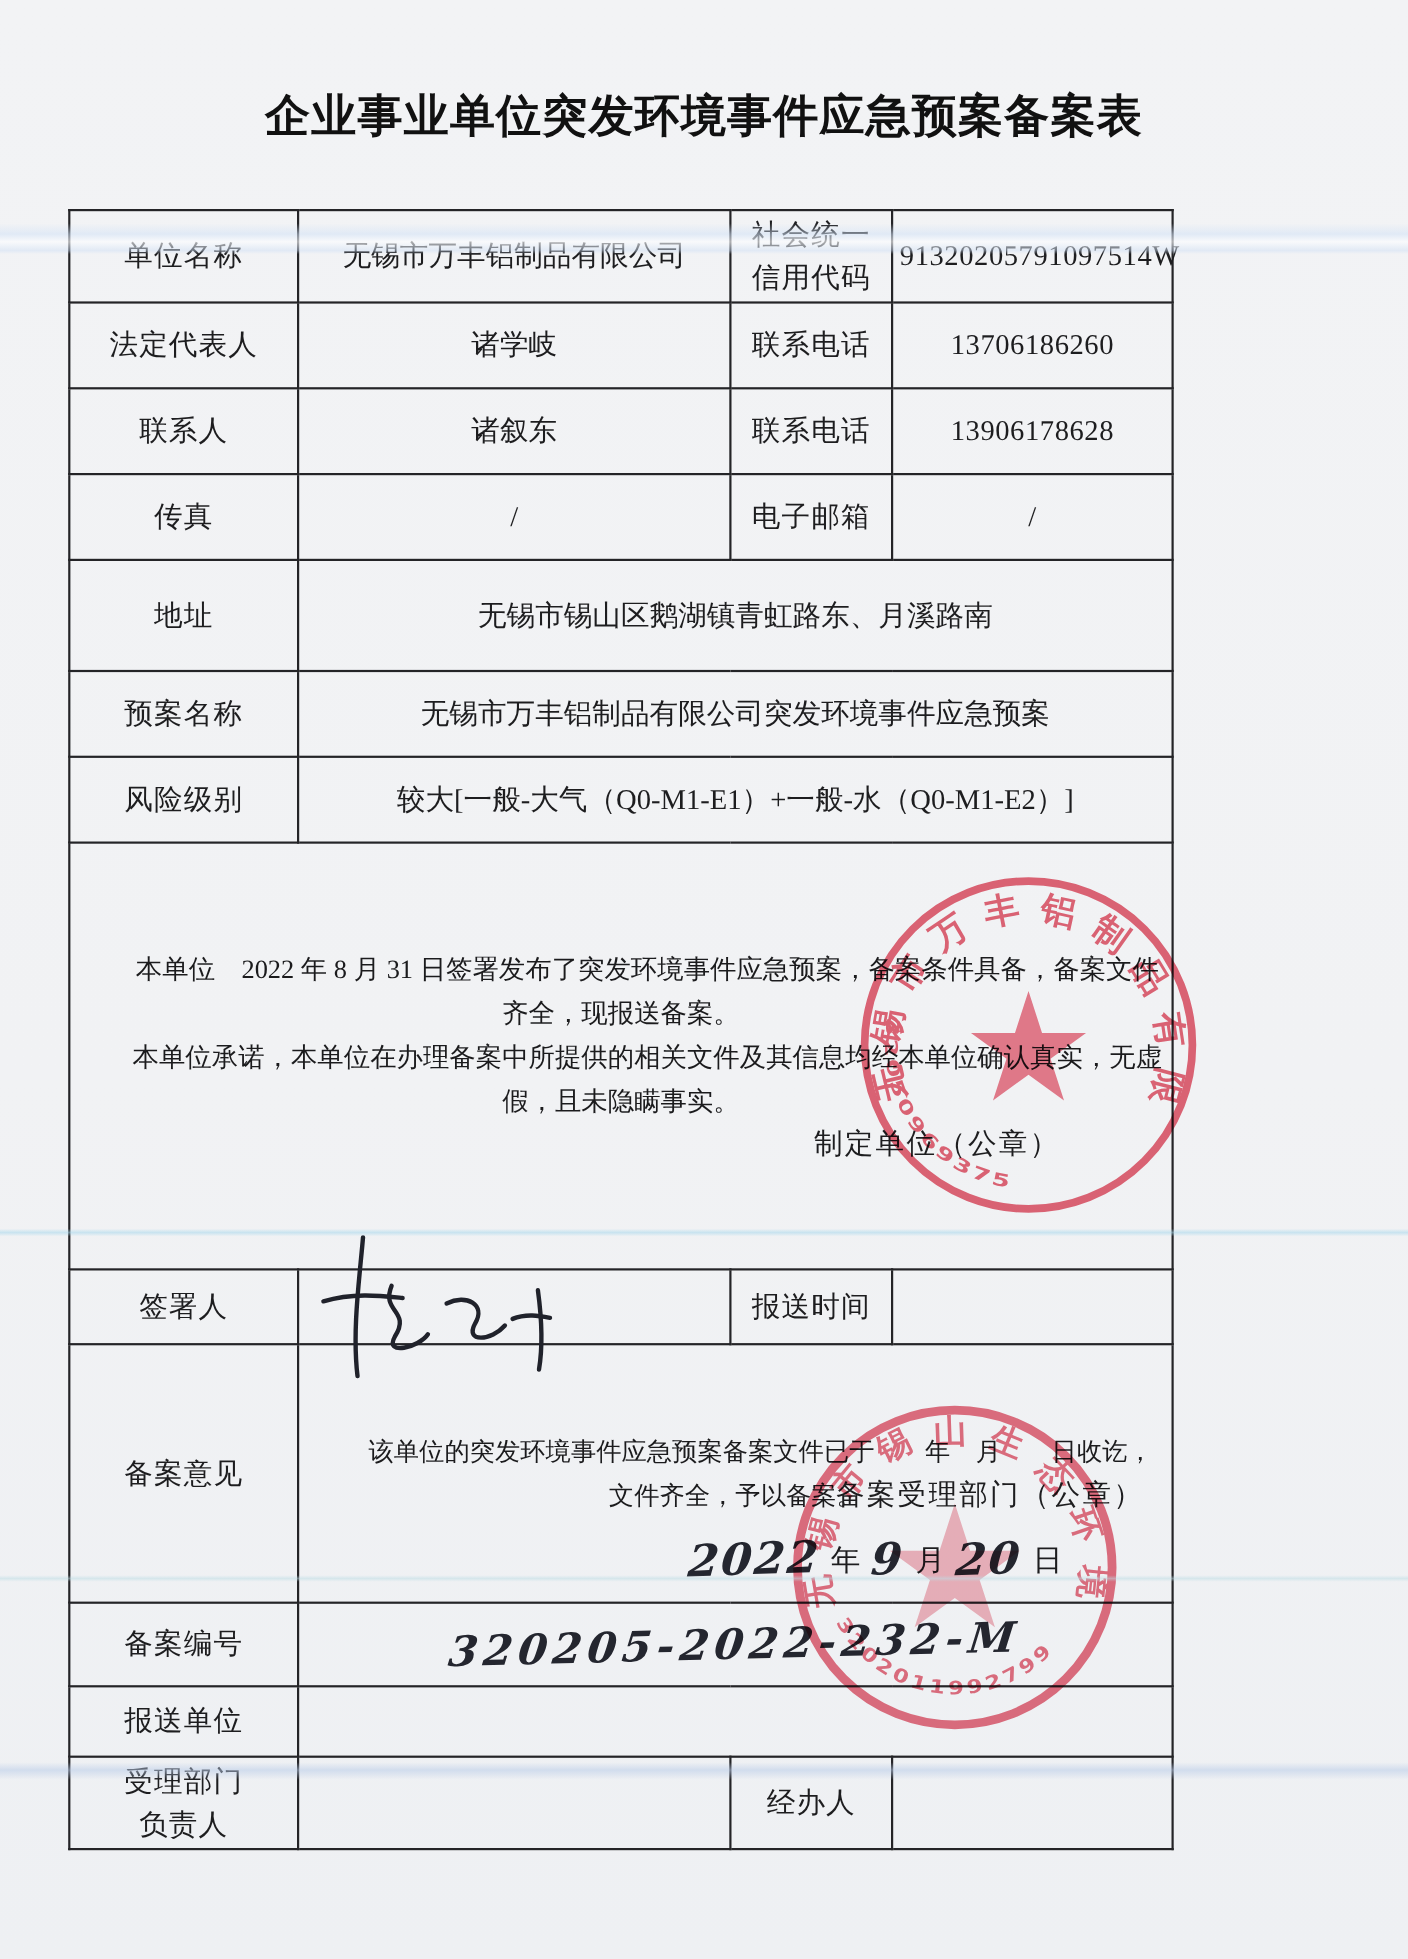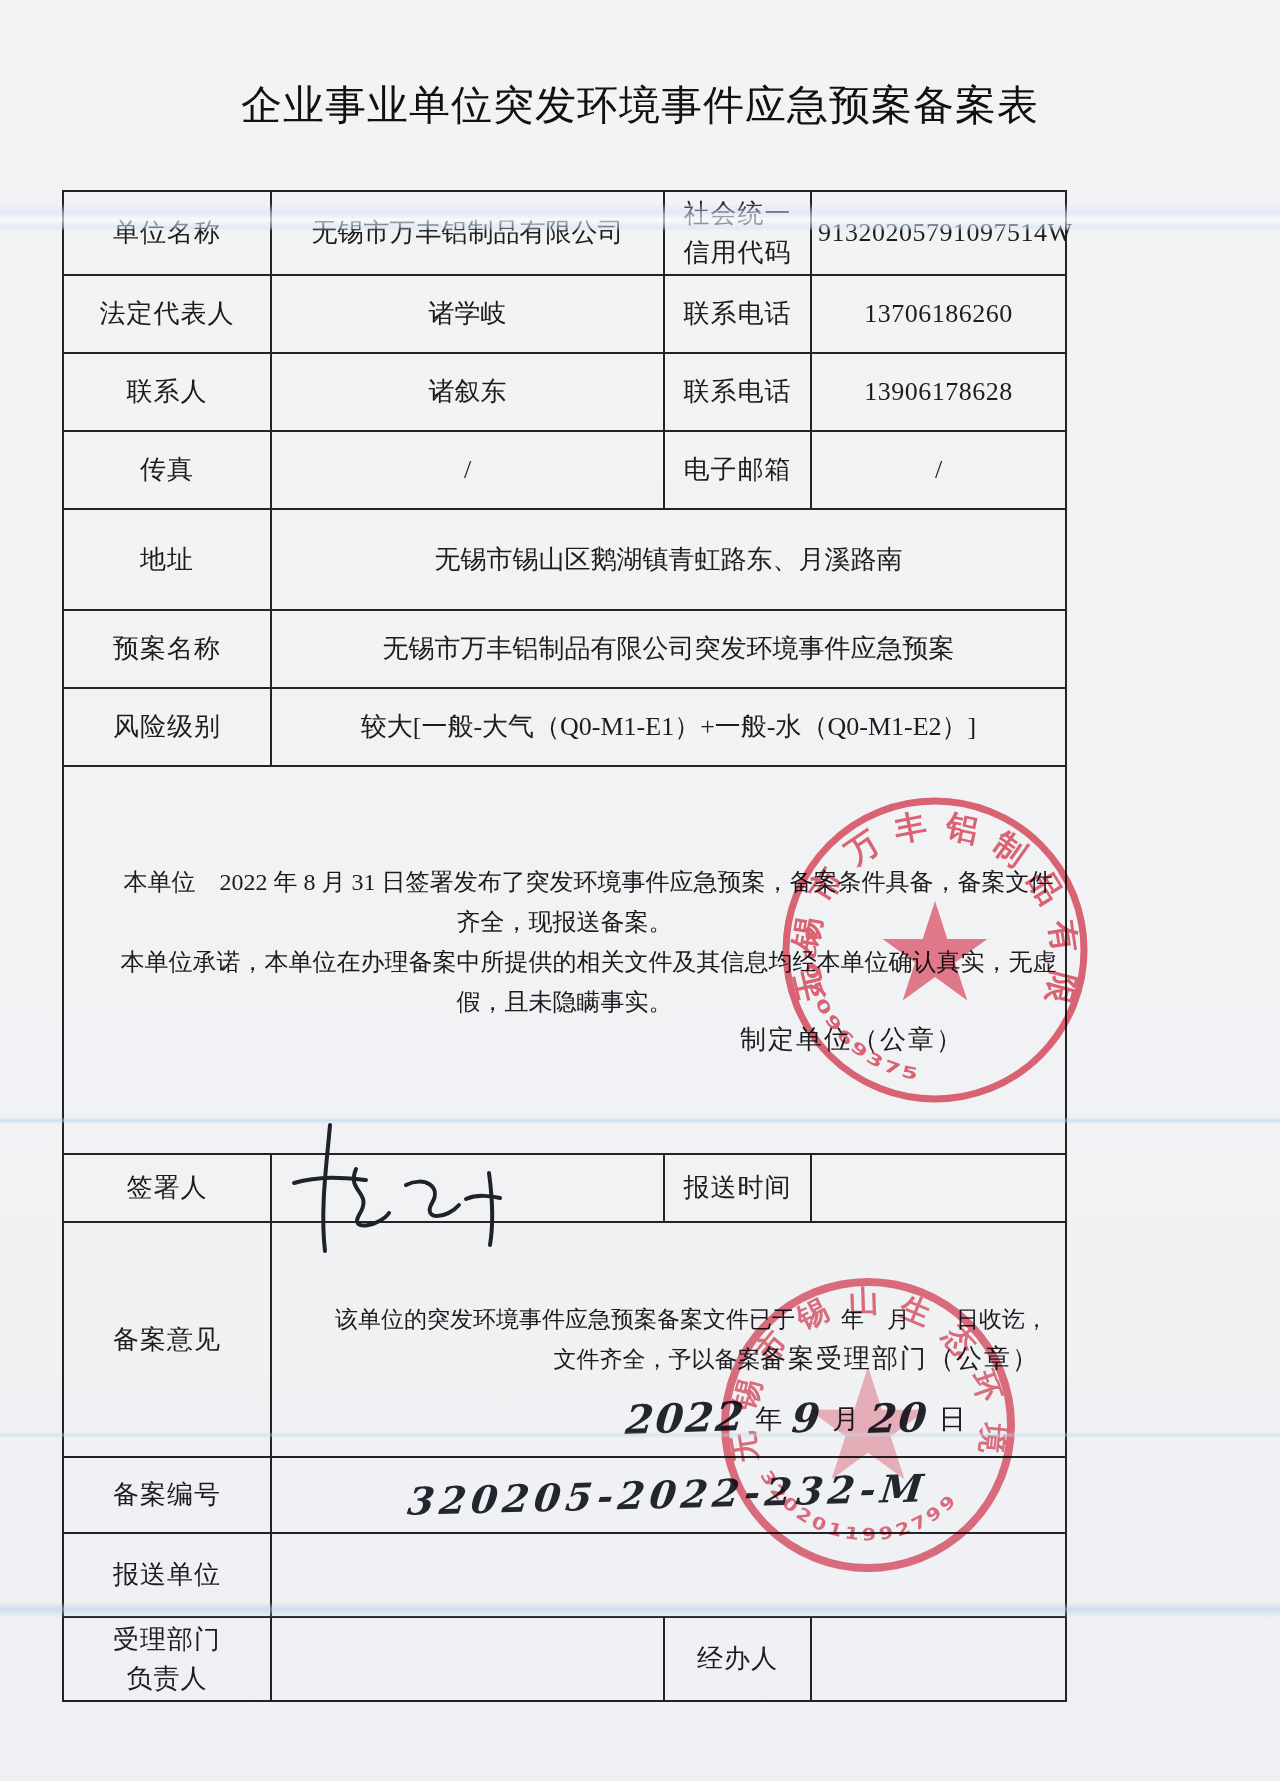--- a/index.html
+++ b/index.html
@@ -13,21 +13,21 @@
   }
   .page{
     position:absolute;inset:0;
     background:linear-gradient(180deg,#f2f3f5 0%,#f1f2f4 55%,#eef0f3 100%);
   }
   
   .doc-title{
     position:absolute;top:78px;left:0;width:100%;
     text-align:center;
     font-family:"Liberation Sans","DejaVu Sans",sans-serif;
-    font-weight:400;font-size:41px;letter-spacing:1px;color:#111;
+    font-weight:700;font-size:41px;letter-spacing:1px;color:#111;
   }
   
   table.form{
     position:absolute;left:62px;top:190px;
     width:1003px;border-collapse:collapse;table-layout:fixed;
     background:transparent;
   }
   table.form td{
     border:2px solid #242427;
     text-align:center;vertical-align:middle;
@@ -193,21 +193,21 @@
             <span class="hw">2022</span><span class="unit">年</span><span class="hw">9</span><span class="unit">月</span><span class="hw">20</span><span class="unit">日</span>
           </div>
         </td>
       </tr>
       <tr style="height:76px">
         <td class="lab">备案编号</td>
         <td class="filing-val" colspan="3">
           <span class="hw hw-no">320205-2022-232-M</span>
         </td>
       </tr>
-      <tr style="height:84px">
+      <tr style="height:64px">
         <td class="lab">报送单位</td>
         <td colspan="3"></td>
       </tr>
       <tr style="height:69px">
         <td class="lab"><span class="wrap4">受理部门负责人</span></td>
         <td></td>
         <td class="lab">经办人</td>
         <td></td>
       </tr>
     </tbody>

